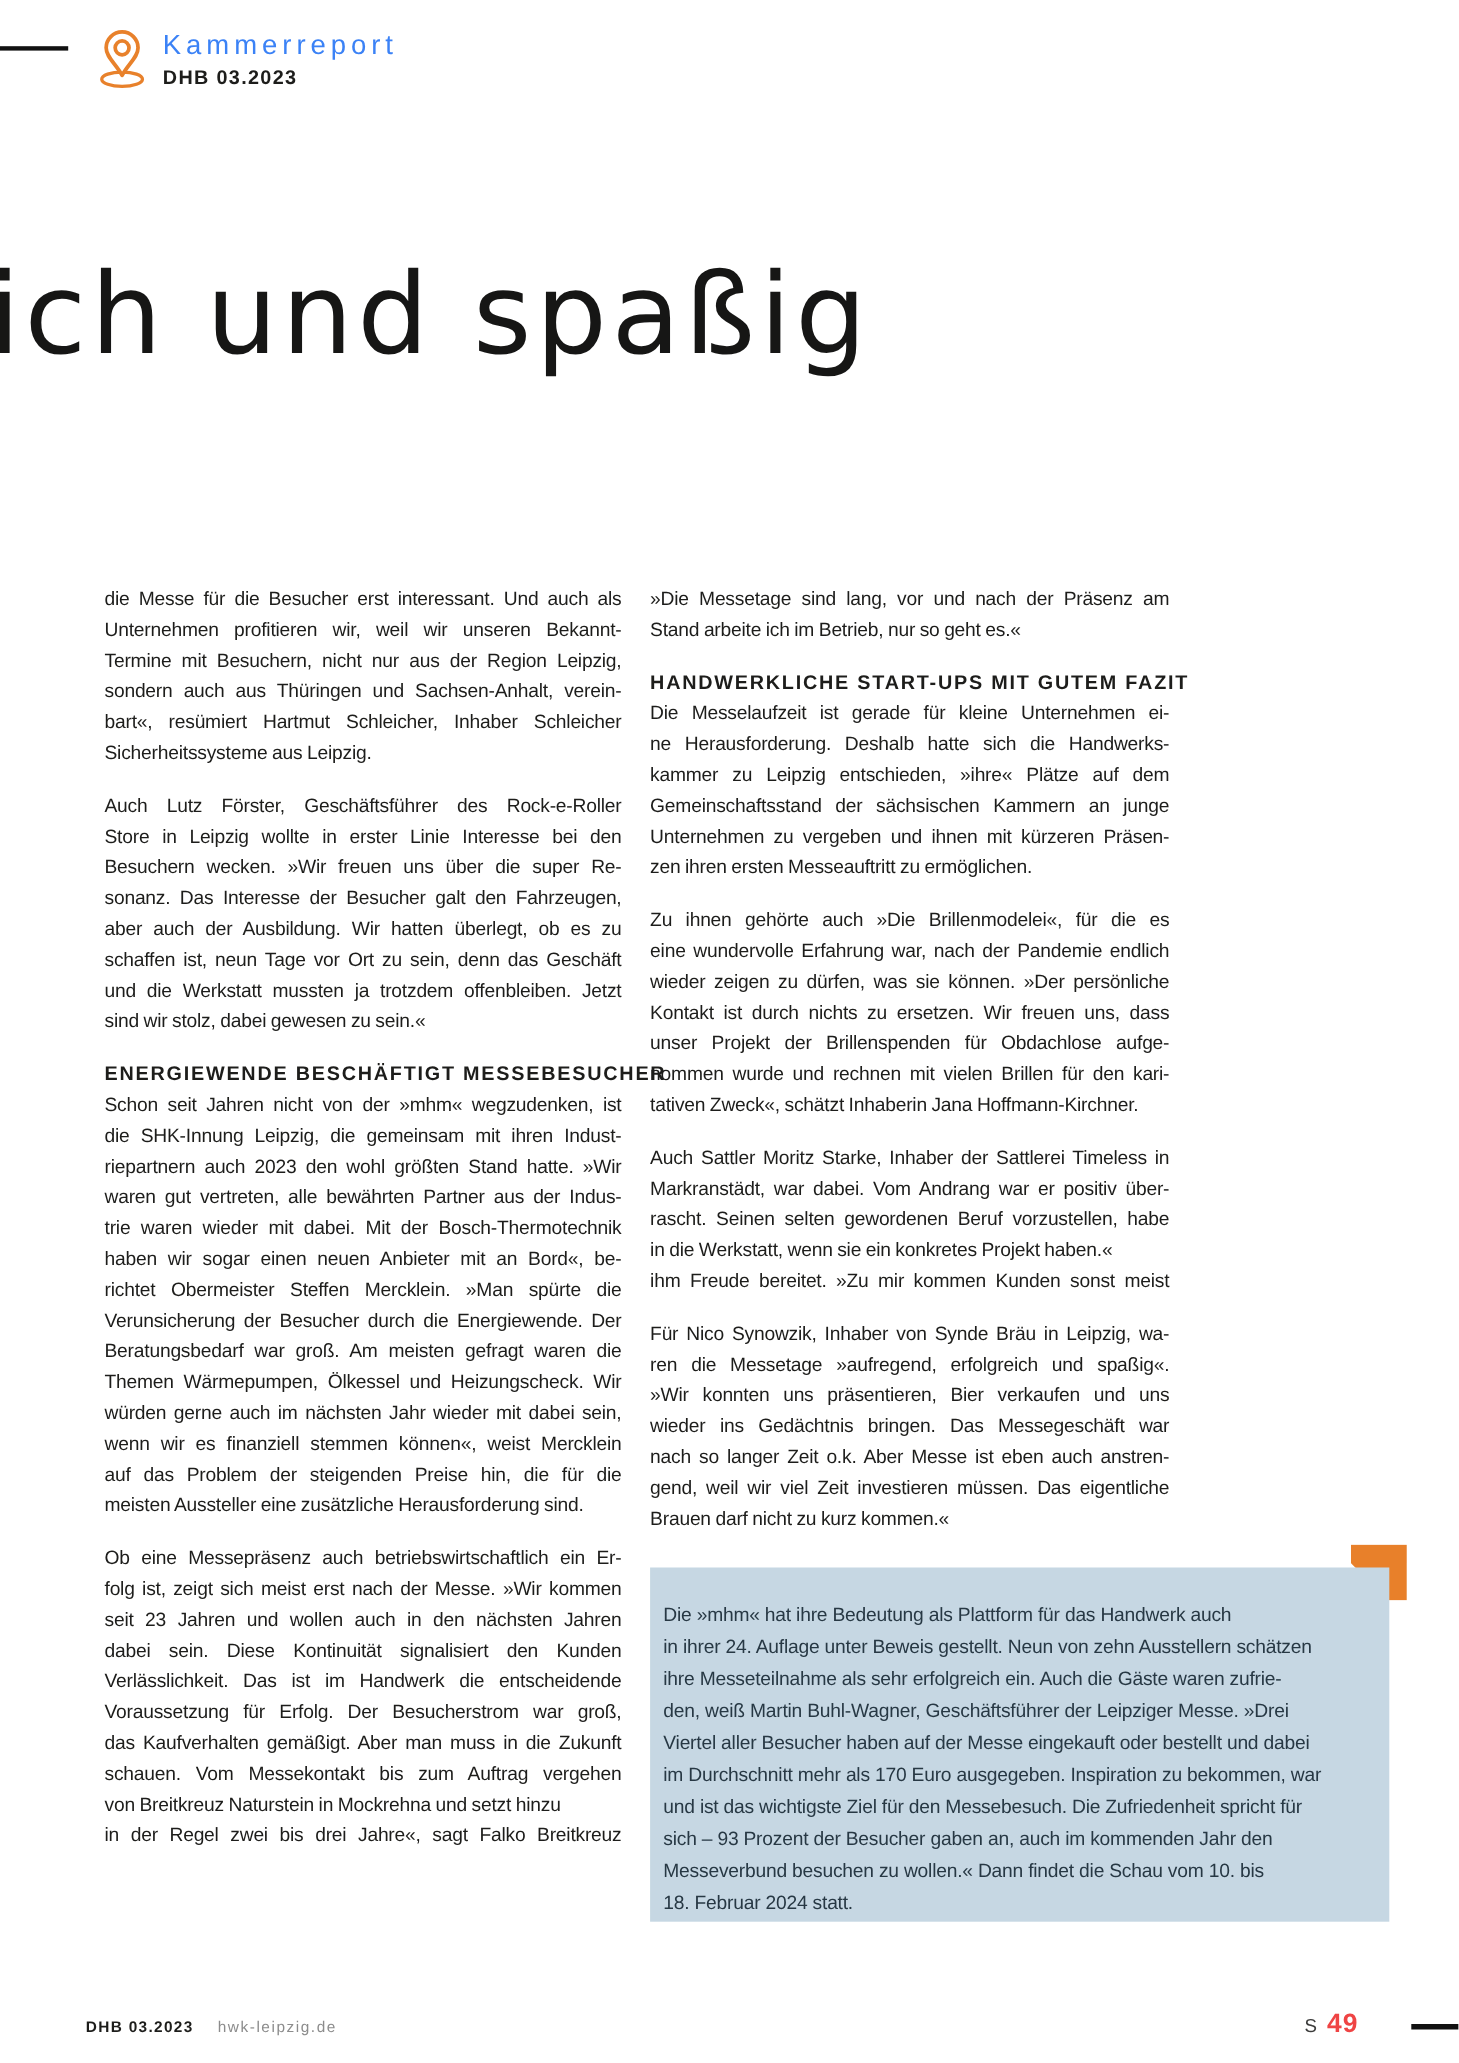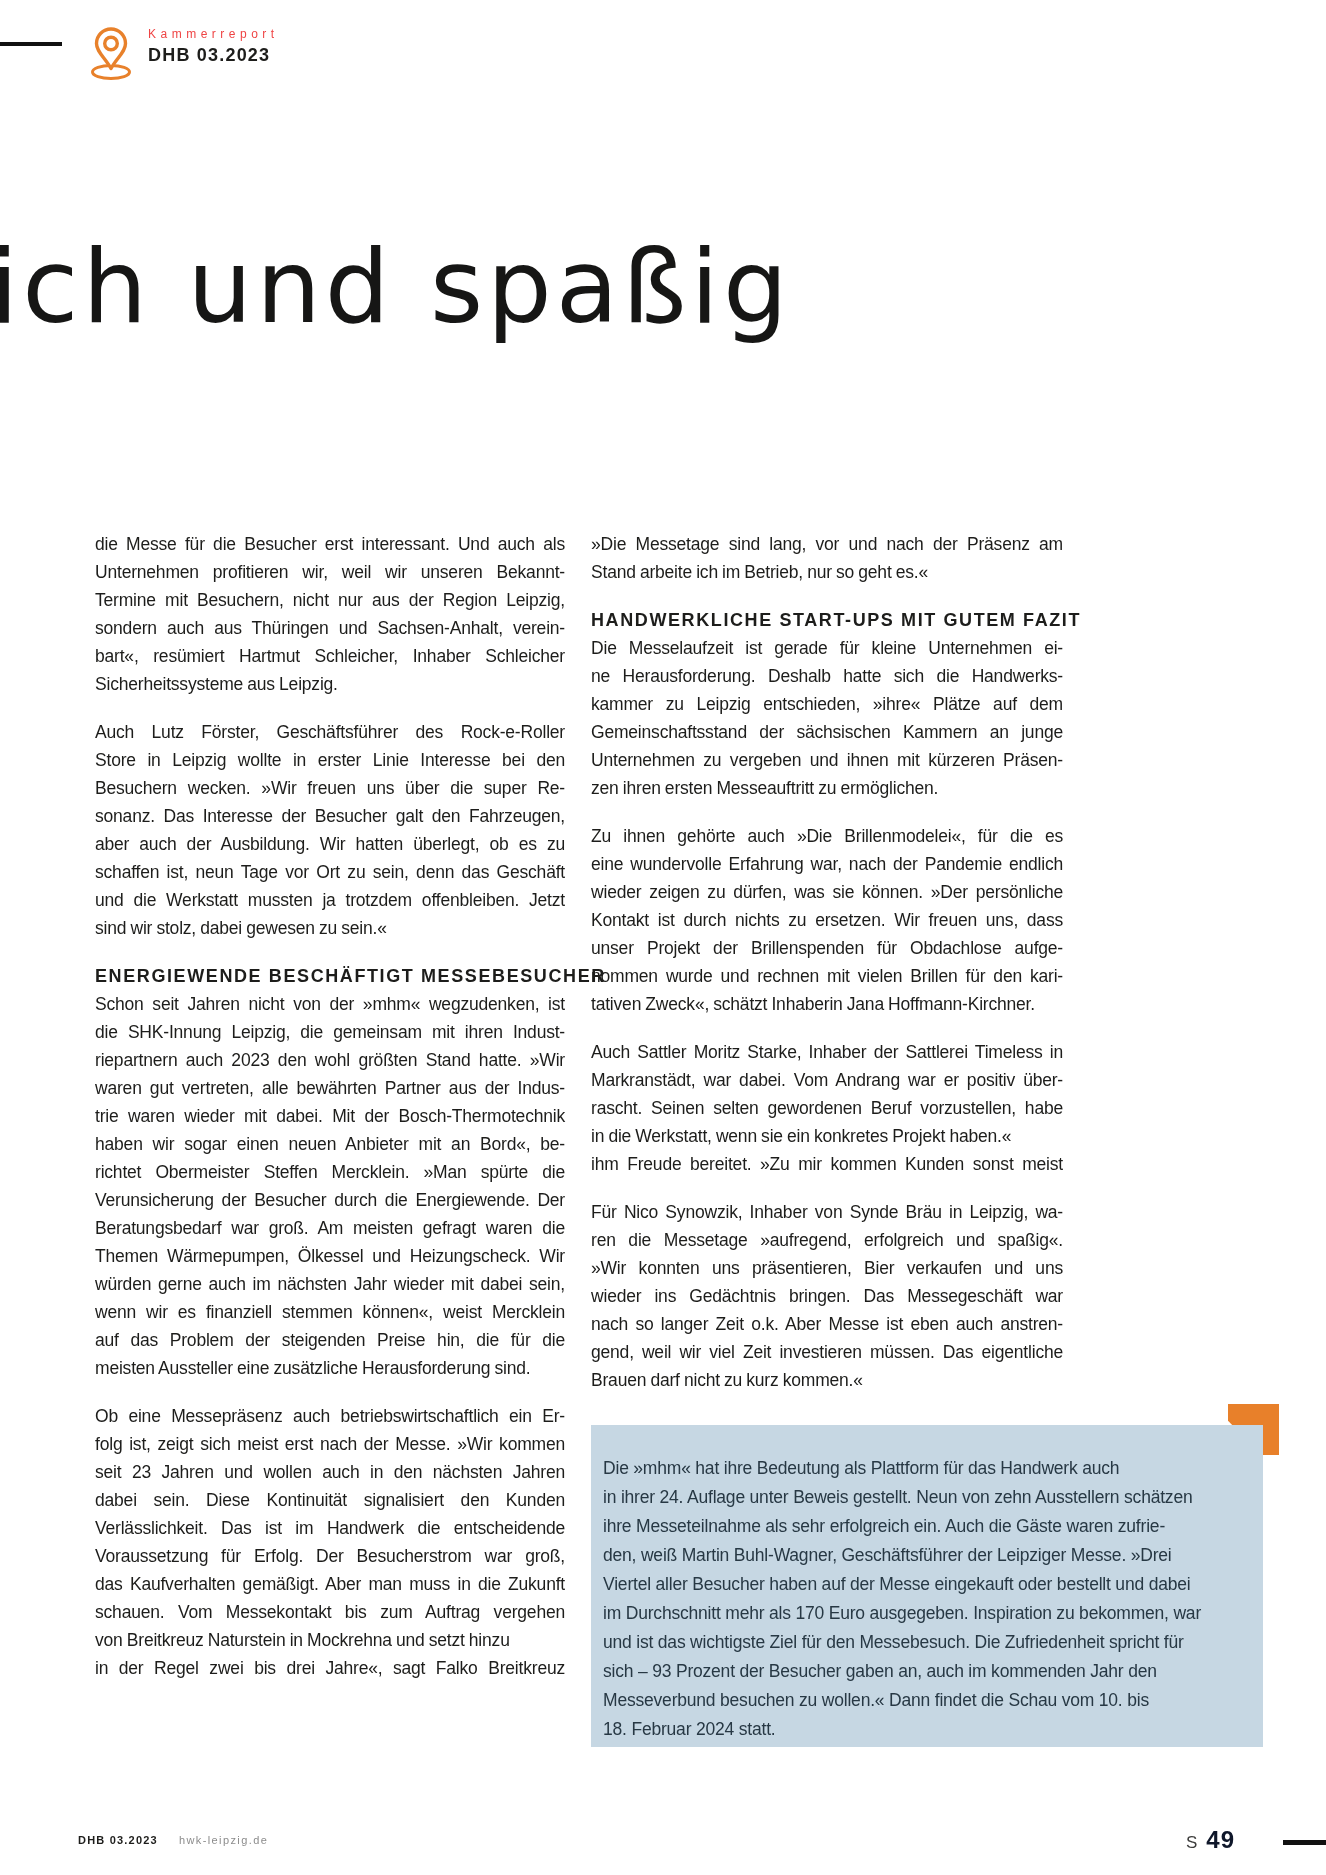--- a/index.html
+++ b/index.html
@@ -6,21 +6,21 @@
   body{
     width:1326px;height:1875px;position:relative;overflow:hidden;
     background:#ffffff;color:#1d1d1b;
     font-family:"Liberation Sans",sans-serif;
   }
   .top-rule{position:absolute;left:0;top:42px;width:62px;height:4px;background:#111111}
 
   .brand{position:absolute;left:82px;top:22px;display:flex;align-items:flex-start}
   .brand svg{width:58px;height:60px;display:block}
   .brand-text{margin-left:8px;padding-top:5px}
-  .brand-kicker{font-size:12px;letter-spacing:4.5px;color:#ef4444;white-space:nowrap}
+  .brand-kicker{font-size:25px;letter-spacing:4.5px;color:#3b82f6;white-space:nowrap}
   .brand-issue{font-size:18px;font-weight:bold;letter-spacing:1.2px;color:#1d1d1b;margin-top:4px;white-space:nowrap}
 
   .headline{
     position:absolute;left:-10px;top:236px;
     font-family:"DejaVu Sans",sans-serif;font-weight:500;
     font-size:102px;line-height:1;letter-spacing:4px;color:#161615;white-space:nowrap;
   }
 
   .col{position:absolute;top:530px;font-size:17.5px;line-height:28px;color:#1d1d1b}
   .col-left{left:95px;width:470px}
@@ -35,26 +35,26 @@
     position:absolute;left:591px;top:1425px;width:672px;height:322px;
     background:#c6d7e3;box-sizing:border-box;padding:29px 20px 0 12px;
     font-size:17.5px;line-height:29px;color:#273844;
   }
   .ib-line{letter-spacing:-0.2px;white-space:nowrap}
   .corner{
     position:absolute;left:1228px;top:1404px;width:51px;height:51px;background:#e8802a;
     clip-path:polygon(0 0,100% 0,100% 100%,66% 100%,0 33%);
   }
 
-  .footer-left{position:absolute;left:78px;top:1834px;font-size:11px;white-space:nowrap}
+  .footer-left{position:absolute;left:78px;top:1834px;font-size:14px;white-space:nowrap}
   .footer-issue{font-weight:bold;letter-spacing:1.2px;color:#1d1d1b}
   .footer-site{color:#8c8c8c;letter-spacing:1.4px;margin-left:18px}
   .footer-page{position:absolute;left:1186px;top:1826px;display:flex;align-items:baseline}
   .fp-s{font-size:17px;color:#3c3c3b;margin-right:9px}
-  .fp-num{font-size:24px;font-weight:bold;letter-spacing:1px;color:#0f172a}
+  .fp-num{font-size:24px;font-weight:bold;letter-spacing:1px;color:#ef4444}
   .footer-dash{position:absolute;left:1283px;top:1840px;width:43px;height:5px;background:#111111}
 </style>
 </head>
 <body>
 
 <div class="top-rule"></div>
 
 <div class="brand">
   <svg viewBox="0 0 58 60" aria-hidden="true">
     <ellipse cx="29" cy="50" rx="18.5" ry="6.5" fill="none" stroke="#e8812b" stroke-width="3"></ellipse>

